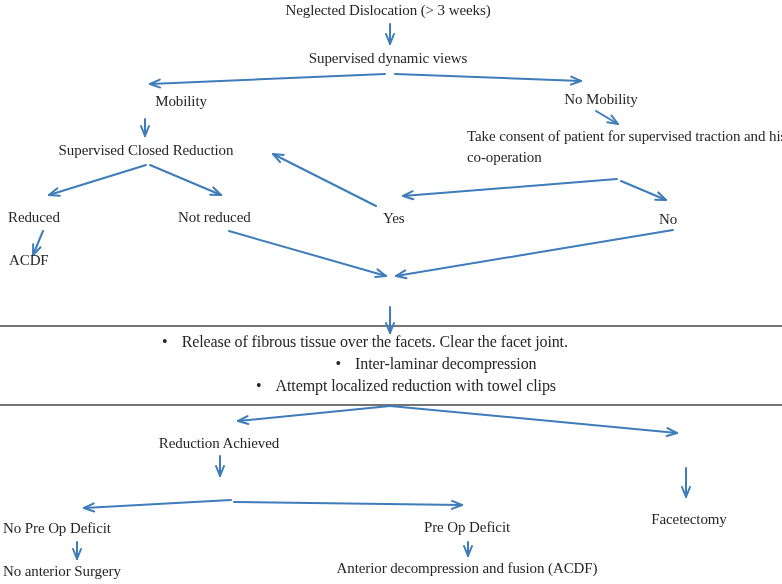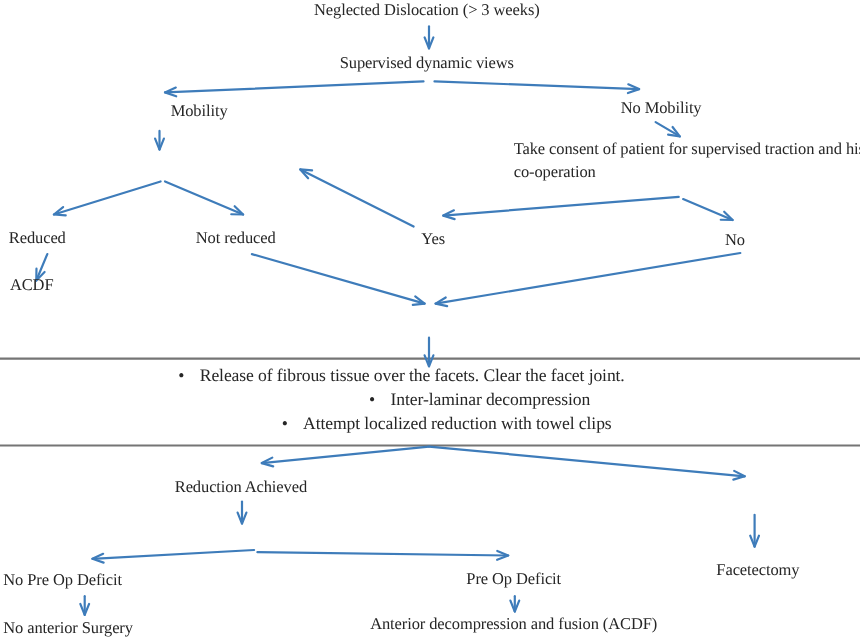--- a/index.html
+++ b/index.html
@@ -108,20 +108,21 @@
   </svg>
 
   <div class="node centered" style="left:388px; top:1px;">Neglected Dislocation (&gt; 3 weeks)</div>
 
   <div class="node centered" style="left:388px; top:49px;">Supervised dynamic views</div>
 
   <div class="node centered" style="left:145px; top:92px;margin-left:36px;">Mobility</div>
 
   <div class="node centered" style="left:601px; top:90px;">No Mobility</div>
 
+  <div class="node centered" style="left:146px; top:141px;">Supervised Closed Reduction</div>
 
   <div class="node wrap" style="left:467px; top:126px;">Take consent of patient for supervised traction and his co-operation</div>
 
   <div class="node" style="left:8px; top:208px;">Reduced</div>
 
   <div class="node" style="left:178px; top:208px;">Not reduced</div>
 
   <div class="node" style="left:383px; top:209px;">Yes</div>
 
   <div class="node" style="left:659px; top:210px;">No</div>

